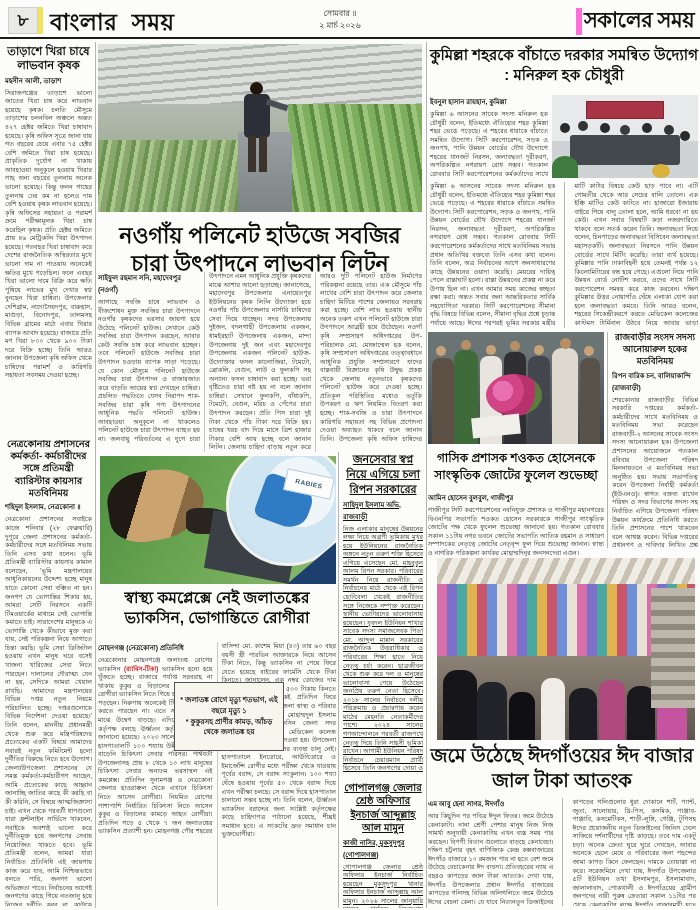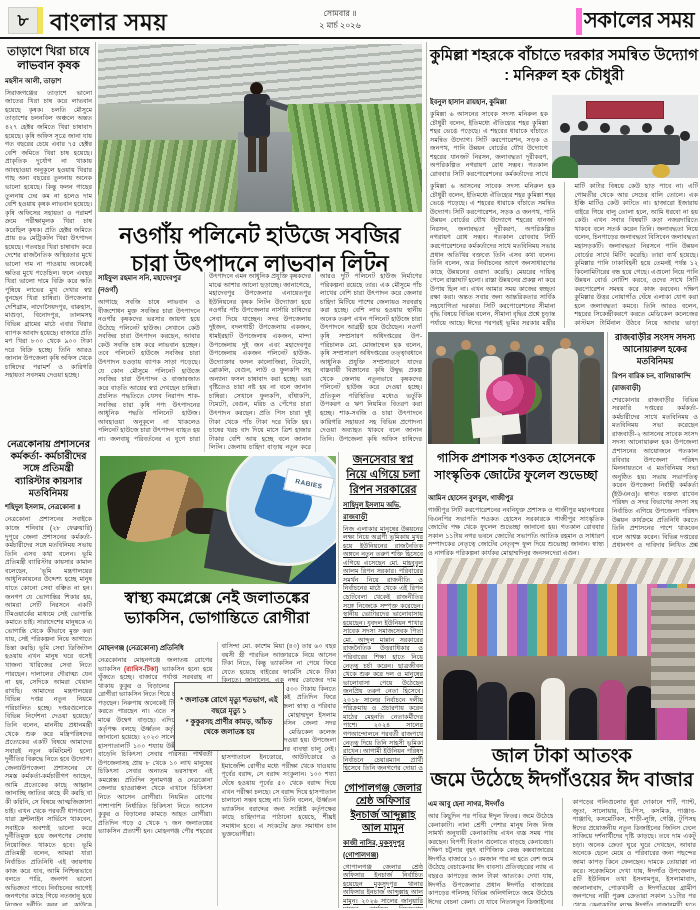--- a/index.html
+++ b/index.html
@@ -26,21 +26,21 @@
 </style>
 </head>
 <body>
 
 <div id="page">
 
   <div class="abs" style="left:8px;top:7px;">
     <span class="pgnum" style="display:inline-block;">৮</span>
   </div>
   <div class="abs" style="left:38px;top:7px;width:5px;height:27px;background:#f2e35a;"></div>
-  <div class="abs papername" style="left:50px;top:4px;">বাংলার সময়</div>
+  <div class="abs papername" style="left:50px;top:4px;font-family:Liberation Mono, monospace;">বাংলার সময়</div>
   <div class="abs dateblock" style="left:280px;top:8px;width:120px;">
     <div>সোমবার ॥</div>
     <div>২ মার্চ ২০২৬</div>
   </div>
   <div class="abs" style="right:6px;top:4px;display:flex;align-items:center;">
     <div style="width:6px;height:27px;background:#ff6fd8;margin-right:2px;"></div>
     <div class="logo">সকালের সময়</div>
   </div>
   <div class="abs" style="left:0;top:37px;width:700px;height:2px;background:#1a1a1a;"></div>
 
@@ -201,22 +201,22 @@
     <div class="abs" style="left:104px;bottom:0;width:24px;height:62px;border-radius:10px 10px 0 0;background:#f0ede6;"></div>
     <div class="abs" style="left:132px;bottom:0;width:28px;height:52px;border-radius:12px 12px 0 0;background:#1c1c22;"></div>
     <div class="abs" style="left:162px;bottom:0;width:26px;height:60px;border-radius:11px 11px 0 0;background:#b04a7e;"></div>
     <div class="abs" style="left:190px;bottom:0;width:28px;height:54px;border-radius:12px 12px 0 0;background:#18181d;"></div>
     <div class="abs" style="left:220px;bottom:0;width:30px;height:64px;border-radius:13px 13px 0 0;background:#c554a0;"></div>
     <div class="abs" style="right:0;top:30px;width:44px;height:120px;
          background:repeating-linear-gradient(0deg,#bdb7ab 0 8px,#8f8a7e 8px 14px);"></div>
   </div>
 
   <div class="abs hl" style="left:428px;top:744px;width:268px;">
+    <div style="font-size:19px;line-height:1.3;">জমে উঠেছে ঈদগাঁওয়ের ঈদ বাজার</div>
     <div style="font-size:19px;line-height:1.25;">জাল টাকা আতংক</div>
-    <div style="font-size:19px;line-height:1.3;">জমে উঠেছে ঈদগাঁওয়ের ঈদ বাজার</div>
   </div>
 
   <div class="abs clip" style="left:428px;top:798px;width:268px;height:108px;">
     <div style="display:flex;gap:9px;height:108px;">
       <div class="clip" style="width:130px;height:108px;">
         <div class="byline" style="margin-top:0;">এম আবু হেনা সাগর, ঈদগাঁও</div>
         <div class="bt">আর কিছুদিন পর পবিত্র ঈদুল ফিতর। জমে উঠেছে কেনাকাটা। নানা শ্রেণী পেশার মানুষ নিজ নিজ সামর্থ্য অনুযায়ী কেনাকাটায় এখন ব্যস্ত সময় পার করছেন। বিপণী বিতান গুলোতে বাড়ছে কেনাবেচা। দক্ষিণ চট্টলার বৃহৎ বাণিজ্যিক কেন্দ্র কক্সবাজারের ঈদগাঁও বাজারে ১০ রমজান পার না হতে বেশ জমে উঠেছে বেচাকেনার ঈদ ব্যবসা। প্রতিবছরের ন্যায় এ বছরও কাপড়ের জাল টাকা আতংক। দেখা যায়, ঈদগাঁও উপজেলার প্রধান ঈদগাঁও বাজারের কাপড়ের গলিসহ বিভিন্ন অলিগলিতে জমে উঠেছে ঈদের বেচনা কেনা। যে যাবে নিত্যনতুন ডিজাইনের কাপড়ে অবদান করে তুলেছে মার্কেটিফে শপিংমল। অলোক সমঝে যেন পিছিয়ে নেই। আরো দেখা যায়, ঈদগাঁওয়ের নিউ মার্কেট, রহমানিয়া মার্কেট, শফি সুপার মার্কেট, বেদার মার্কেট, হাজী মার্কেট, মাতবর মার্কেট, বল মার্কেট, সৈকত ইসলামিয়া শপিং কমপ্লেক্স, জাপান মার্কেট, বিলকিছ প্লাজা সহ পাশের পদ্মিনী মার্কেট, আরো সিটি সেন্টারসহ বিভিন্ন শপিংমলে নতুনদের চেয়ে নারী ক্রেতাদের ভীড় চোখে পড়ার মত। এমনকি বিভিন্ন মার্কেটে ঢাকা ও চট্টগ্রামের প্রসিদ্ধ জুতা, শার্ট, পাঞ্জাবীসহ নানা কাপড়ের শোরুম নিয়ে তরুণ প্রজন্মের ক্রেতা বেশ মন জয় করে গেছেন। আঞ্চলিক ঈদের বাজারে ক্রেতা ধরার নয়া কৌশলের অংশ হিসেবে মার্কেটের</div>
       </div>
       <div class="vrule" style="height:108px;"></div>
       <div class="bt clip" style="width:128px;height:108px;">কাপড়ের গলিগুলোর ধুরা দোকানে শার্ট, প্যান্ট, জুতা, সালোয়ার, থ্রি-পিস, কসমিক, পাঞ্জাব-পাঞ্জাবি, কসমেটিকস, শাড়ী-লুঙ্গি, গেঞ্জি, টুপিসহ ঈদের প্রয়োজনীয় নতুন ডিজাইনের জিনিস ঢেলে সাজিয়ে দর্শনার্থীদের দৃষ্টি কাড়ছে। তবে দাম একটু চড়া। অনেক ক্রেতা ঘুরে ঘুরে দেখছেন, আবার অনেকে ছেলে মেয়ে ও পরিবারের জন্য পছন্দের জামা কাপড় কিনে ফেলছেন। দামকে তোয়াক্কা না করে। সরেজমিনে দেখা যায়, ঈদগাঁও উপজেলার ৫টি ইউনিয়ন তথা ইসলামপুর, ইসলামাবাদ, জালালাবাদ, পোকখালী ও ঈদগাঁওয়ের গ্রামীণ জনপদের নারী পুরুষ ক্রেতারা সকাল ১১টার পর থেকে কেনাকাটার লক্ষে ঈদগাঁও বাজারমুখী হতে দেখা যায়। তারা তাদের পছন্দের কাপড় কিনছেন। কেউবা দামের কারণে পিছিয়ে যাচ্ছেন। নাম প্রকাশে অনিচ্ছুক এক ক্রেতা বলেন, পরিবার নিয়ে ঈদের বাজার করতে এসেছি। দাম বেশি হওয়ায় হিমশিম খেতে হচ্ছে। মা-বাবা ও পরিবারের জন্য কেনাকাটা করতে ব্যস্ত। নতুন জিনিসের দাম একটু চড়া। ঈদগাঁও বাজারের জুতার দোকানদার আবদু রহমান, কসমেটিকস দোকানদার নুরুল আমিন জানান, ঈদের বাজার আস্তে আস্তে জমছে ঈদের বাজার। তবে ক্রেতা হিসেবে মহিলার সংখ্যা একটু বেশি। ঈদের কেনাকাটার লেনদেনের ক্ষেত্রে জাল টাকা আতংকে ব্যবসায়ীরা সতর্ক রয়েছেন।</div>

